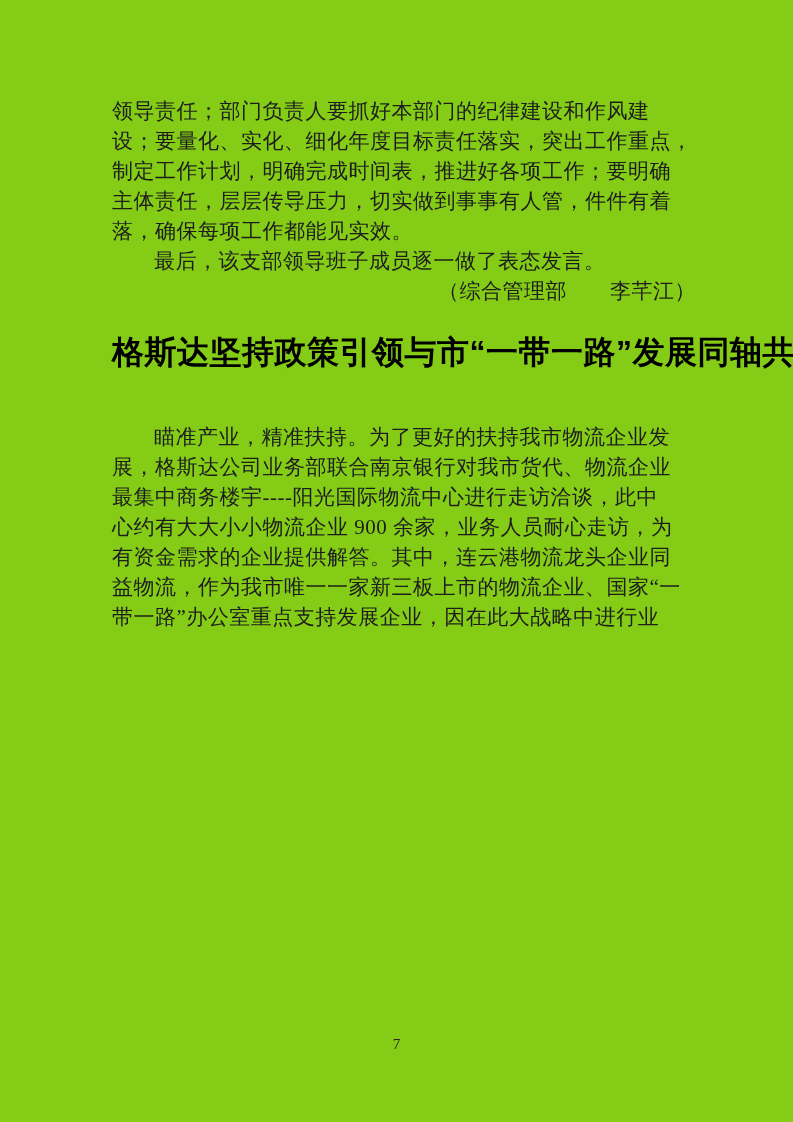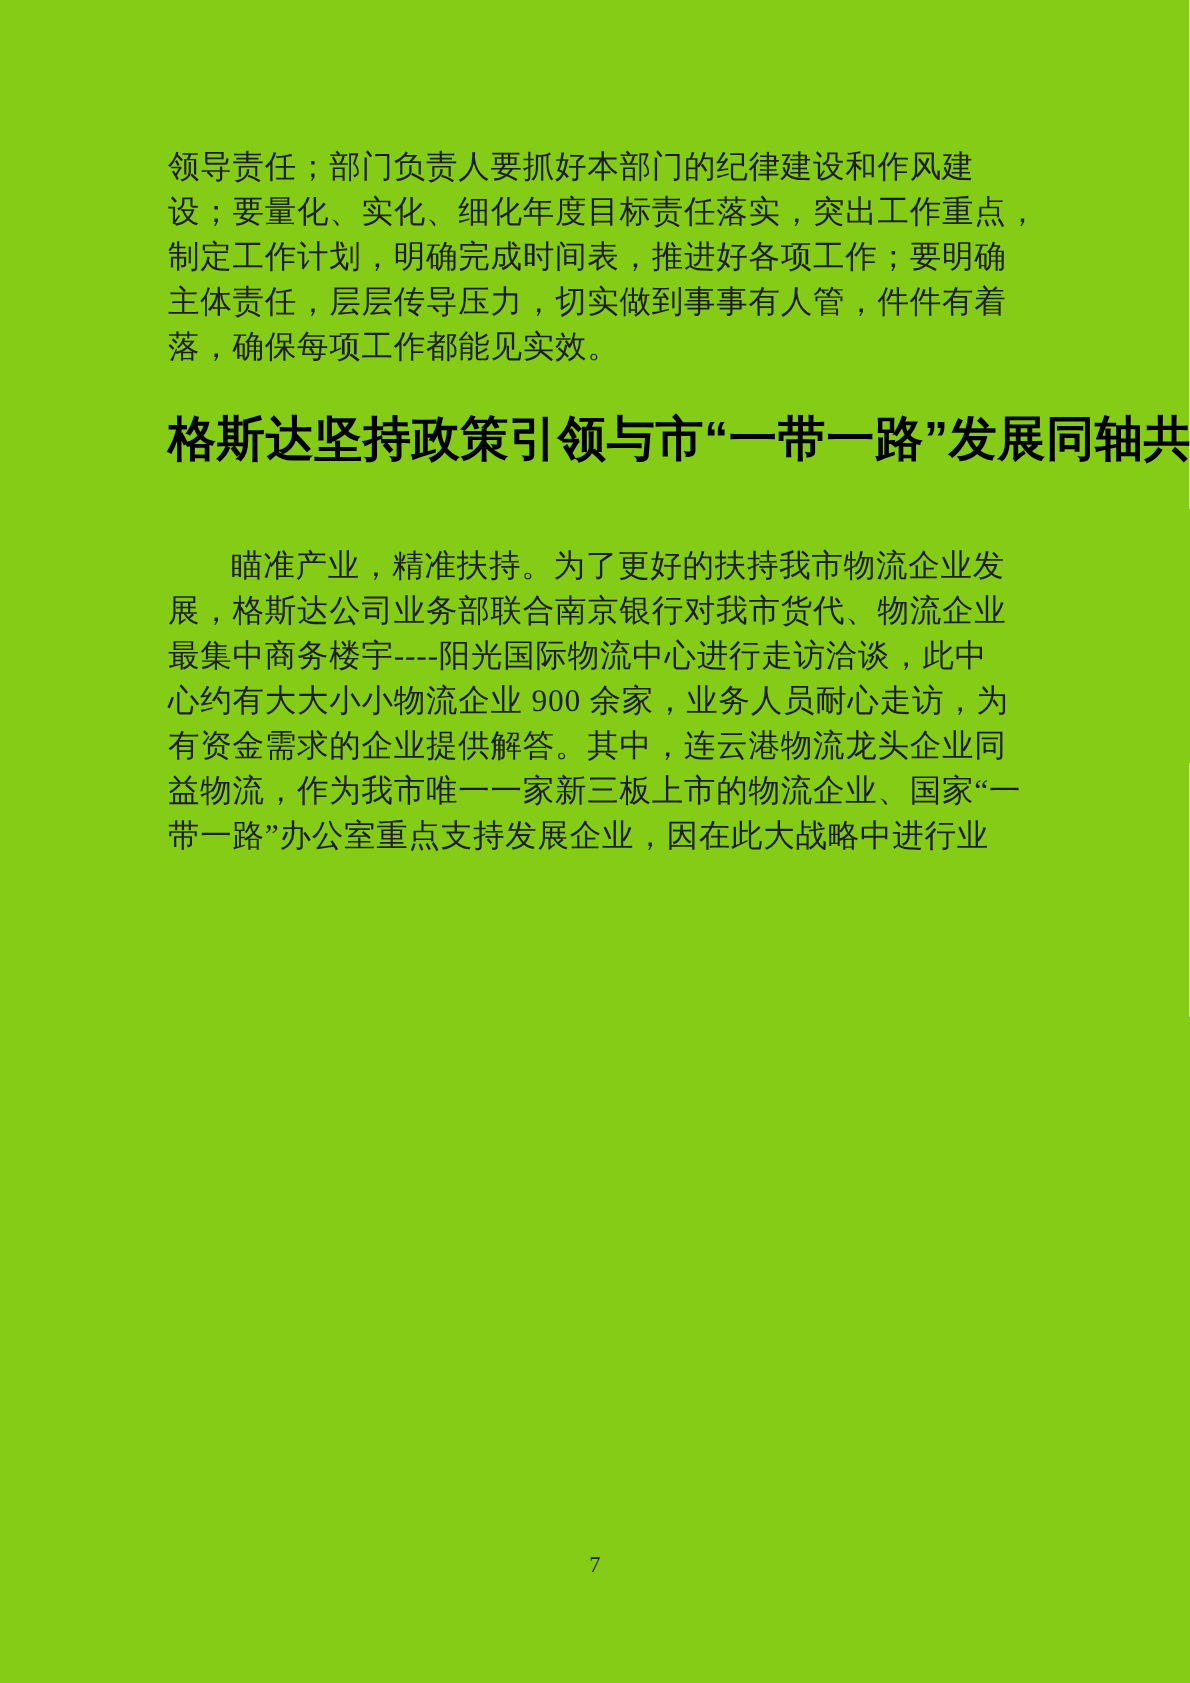--- a/index.html
+++ b/index.html
@@ -64,21 +64,23 @@
 
 <div class="page">
   <div class="content">
 
     <p class="para">领导责任；部门负责人要抓好本部门的纪律建设和作风建
 设；要量化、实化、细化年度目标责任落实，突出工作重点，
 制定工作计划，明确完成时间表，推进好各项工作；要明确
 主体责任，层层传导压力，切实做到事事有人管，件件有着
 落，确保每项工作都能见实效。</p>
 
+    <p class="para indent">最后，该支部领导班子成员逐一做了表态发言。</p>
 
+    <p class="signature-line">（综合管理部　　李芊江）</p>
 
     <h1 class="article-title">格斯达坚持政策引领与市“一带一路”发展同轴共转</h1>
 
 
 
     <p class="para indent">瞄准产业，精准扶持。为了更好的扶持我市物流企业发
 展，格斯达公司业务部联合南京银行对我市货代、物流企业
 最集中商务楼宇----阳光国际物流中心进行走访洽谈，此中
 心约有大大小小物流企业 900 余家，业务人员耐心走访，为
 有资金需求的企业提供解答。其中，连云港物流龙头企业同

